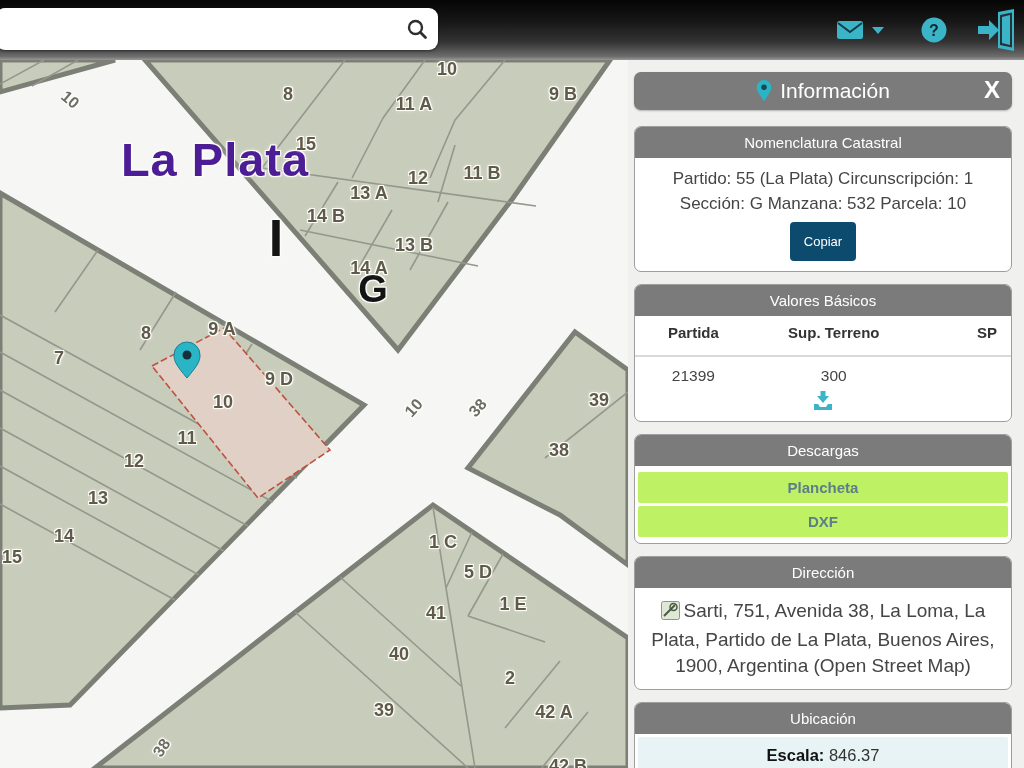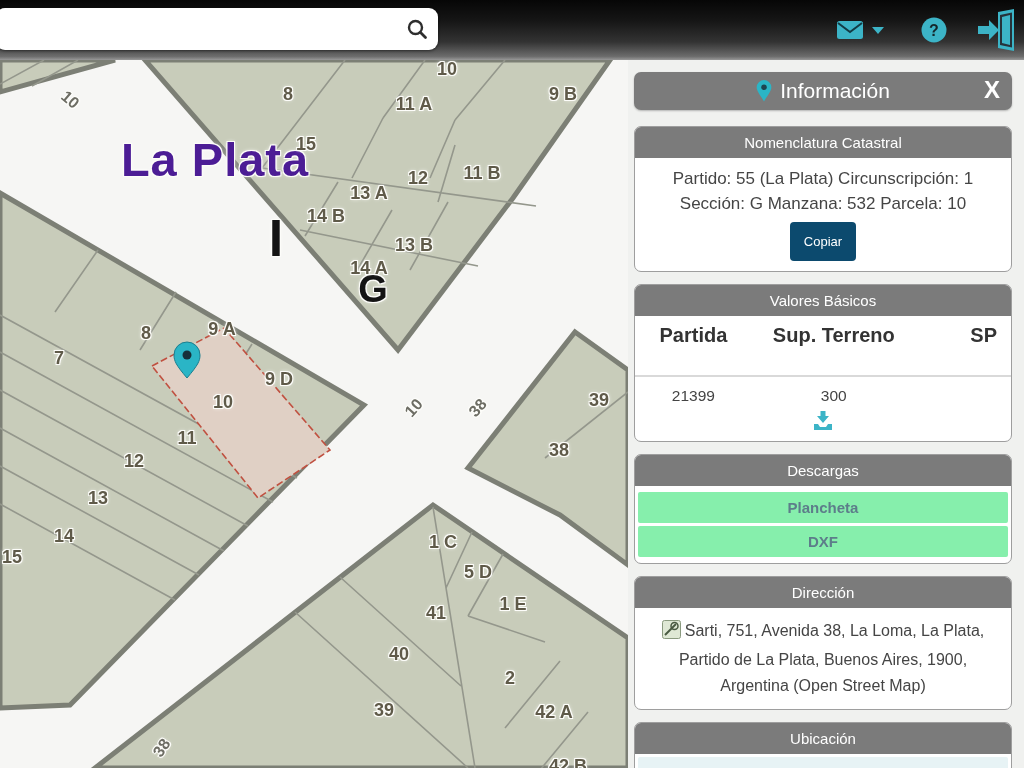--- a/index.html
+++ b/index.html
@@ -33,29 +33,29 @@
     justify-content:center; position:relative; color:#fff; margin-bottom:16px; box-shadow:0 1px 2px rgba(0,0,0,.25); }
   .info-header .title { font-size:21px; margin-left:8px; }
   .info-close { position:absolute; right:12px; top:4px; font-size:24px; font-weight:bold; color:#fff; cursor:pointer; line-height:28px; }
   .section { background:#fff; border:1px solid #9e9e9e; border-radius:7px; margin-bottom:12px; overflow:hidden; }
   .section-header { background:#7b7b7b; color:#fff; text-align:center; font-size:15px; padding:7px 0; }
   .section-body { padding:8px 6px; }
   .nom-line { text-align:center; font-size:17px; color:#454545; line-height:25px; }
   .copy-btn { display:block; margin:6px auto 2px; background:#0c4a6e; color:#fff; border:none; border-radius:4px;
     font-size:13px; padding:12px 14px; cursor:pointer; font-family:"Liberation Sans",sans-serif; }
   .val-table { width:100%; }
-  .val-head { display:flex; font-weight:bold; color:#333; font-size:20px; padding:8px 8px 28px;
+  .val-head { display:flex; font-weight:bold; color:#333; font-size:15px; padding:8px 8px 14px;
     border-bottom:2px solid #d9d9d9; }
   .val-row { display:flex; color:#444; font-size:15.5px; padding:10px 8px 2px; }
   .vc1 { width:28%; text-align:center; } .vc2 { width:50%; text-align:center; } .vc3 { width:22%; text-align:right; padding-right:6px; }
   .dl-icon-wrap { text-align:center; padding:4px 0 6px; cursor:pointer; }
   .dl-rows { padding:3px; }
-  .dl-row { background:#86efac; text-align:center; font-size:15px; font-weight:bold; color:#5d7d8a;
+  .dl-row { background:#bef264; text-align:center; font-size:15px; font-weight:bold; color:#5d7d8a;
     padding:7px 0; margin:3px 0; cursor:pointer; border-radius:2px; }
-  .dir-body { text-align:center; font-size:16px; color:#454545; line-height:26px; padding:10px 8px; }
+  .dir-body { text-align:center; font-size:19px; color:#454545; line-height:26px; padding:10px 8px; }
   .dir-icon { display:inline-block; vertical-align:-3px; margin-right:4px; }
   .ubi-row { background:#e7f3f5; text-align:center; font-size:16.5px; color:#333; padding:9px 0; margin:3px; border-radius:2px; }
   .ubi-row b { color:#111; }
 </style>
 </head>
 <body>
 
 <div class="screen">
 
   <header class="topbar">

